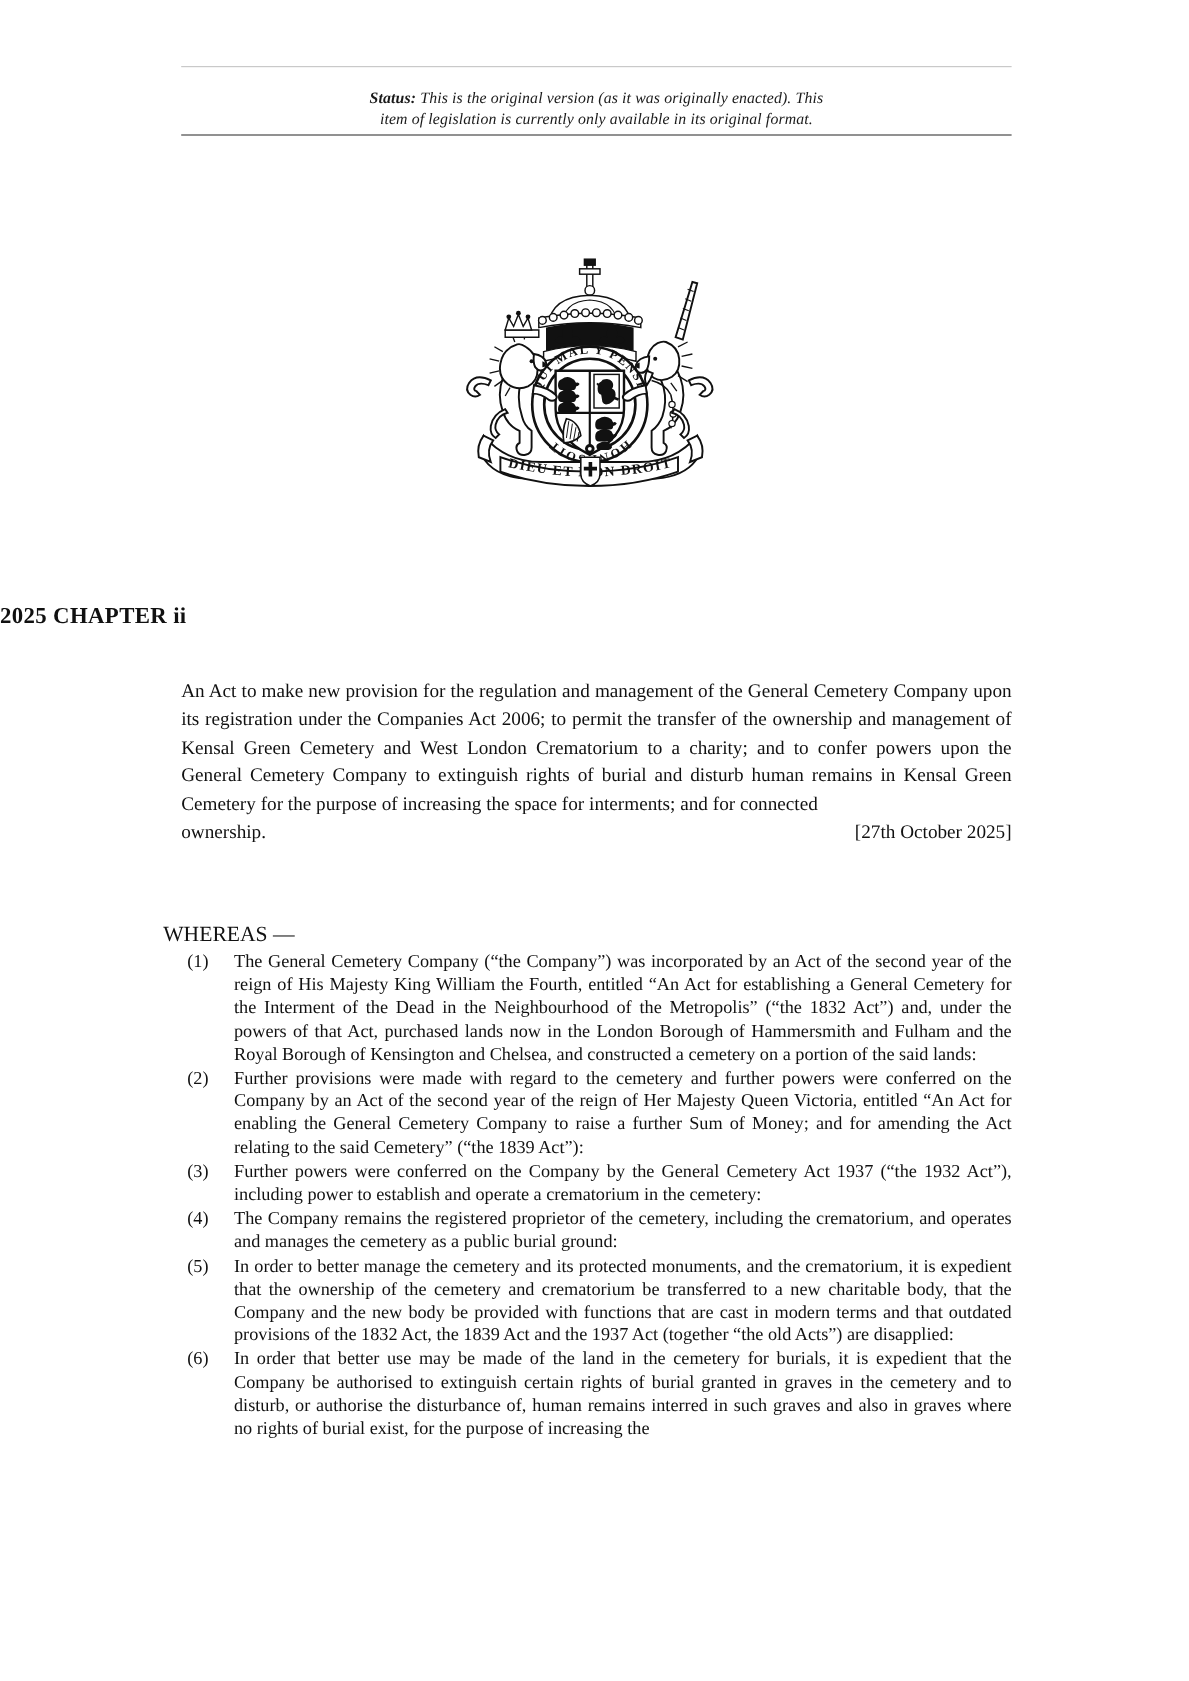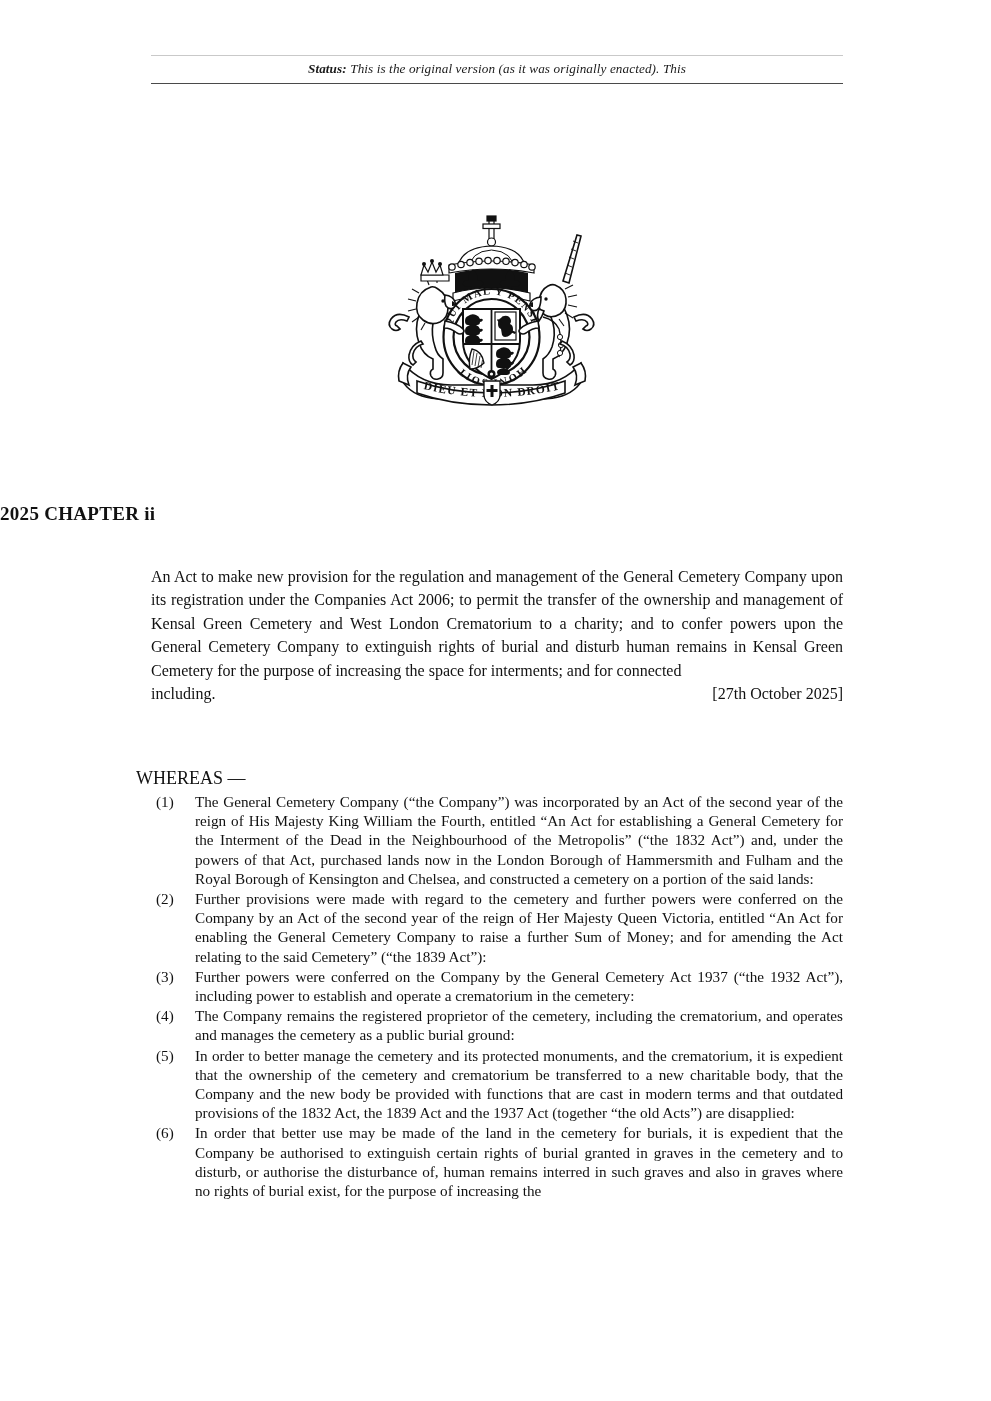--- a/index.html
+++ b/index.html
@@ -24,21 +24,21 @@
   }
 
   
   .status-box {
     position: absolute;
     left: 151px;
     top: 55px;
     width: 692px;
     border-top: 1.5px solid #c9c9c9;
     border-bottom: 1.5px solid #4a4a4a;
-    padding: 5px 0 5px 0;
+    padding: 18px 0 5px 0;
     box-sizing: border-box;
     text-align: center;
   }
   .status-line {
     font-style: italic;
     font-size: 13.2px;
     line-height: 16.5px;
     color: #1a1a1a;
     letter-spacing: 0.1px;
   }
@@ -143,20 +143,21 @@
 </head>
 <body>
 
 <div class="page">
 
   <div class="status-box">
     <div class="status-line">
       <span class="status-label">Status:</span>
       <span>This is the original version (as it was originally enacted). This</span>
     </div>
+    <div class="status-line">item of legislation is currently only available in its original format.</div>
   </div>
 
   <div class="arms">
     <svg viewBox="0 0 238 195" xmlns="http://www.w3.org/2000/svg" aria-hidden="true">
       <g fill="#111" stroke="#111">
 
         <g stroke-width="1.2">
 
           <rect x="116" y="6" width="5" height="20" fill="#fff"></rect>
           <rect x="110" y="11" width="17" height="4.5" fill="#fff"></rect>
@@ -359,21 +360,21 @@
     </svg>
   </div>
 
 
   <div class="chapter">2025 CHAPTER ii</div>
 
   <div class="long-title">
     <span>An Act to make new provision for the regulation and management of the General Cemetery Company upon its registration under the Companies Act 2006; to permit the transfer of the ownership and management of Kensal Green Cemetery and West London Crematorium to a charity; and to confer powers upon the General Cemetery Company to extinguish rights of burial and disturb human remains in Kensal Green Cemetery for the purpose of increasing the space for interments; and for connected</span>
     <span class="tail">
       <span class="enact-date">[27th October 2025]</span>
-      <span>including.</span>
+      <span>ownership.</span>
     </span>
   </div>
 
   <div class="whereas">WHEREAS —</div>
 
   <div class="recitals">
     <div class="recital">
       <span class="num">(1)</span>
       <span class="body">The General Cemetery Company (“the Company”) was incorporated by an Act of the second year of the reign of His Majesty King William the Fourth, entitled “An Act for establishing a General Cemetery for the Interment of the Dead in the Neighbourhood of the Metropolis” (“the 1832 Act”) and, under the powers of that Act, purchased lands now in the London Borough of Hammersmith and Fulham and the Royal Borough of Kensington and Chelsea, and constructed a cemetery on a portion of the said lands:</span>
     </div>

